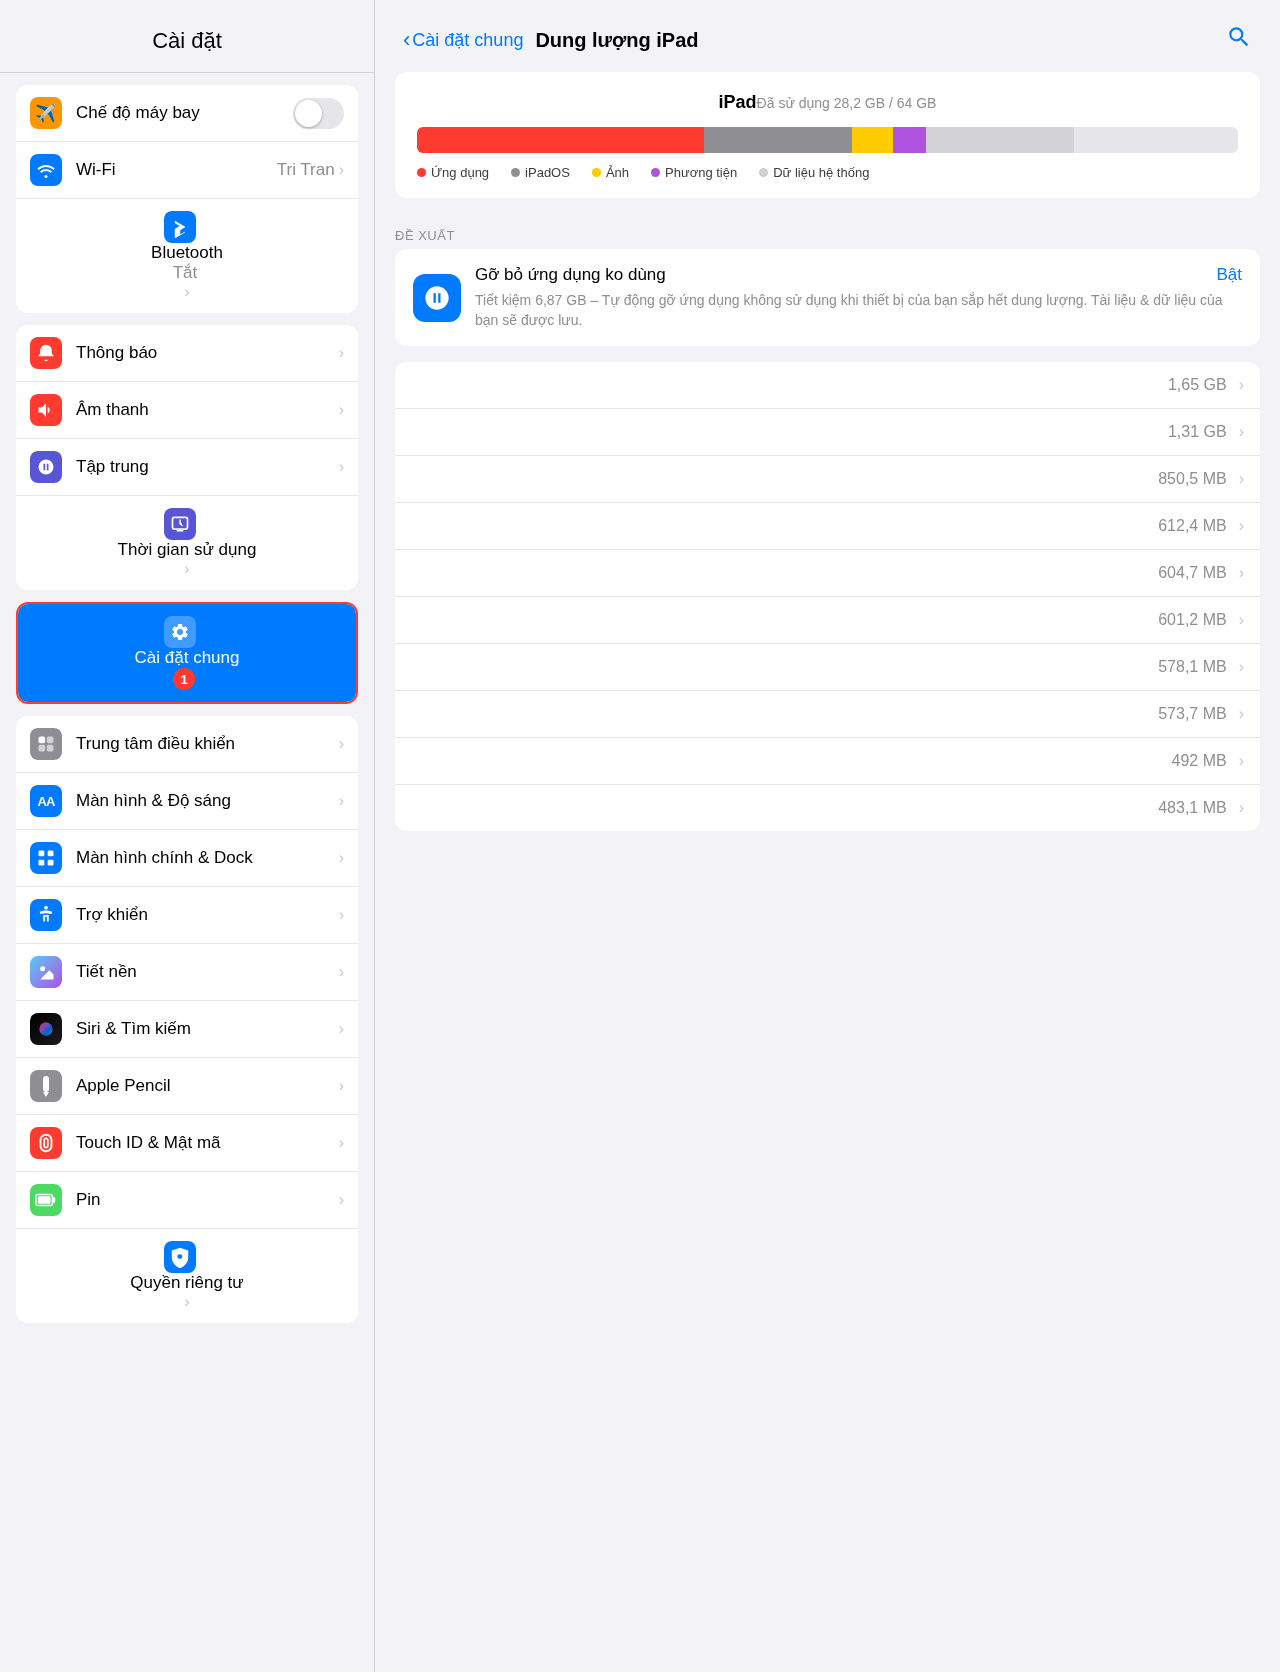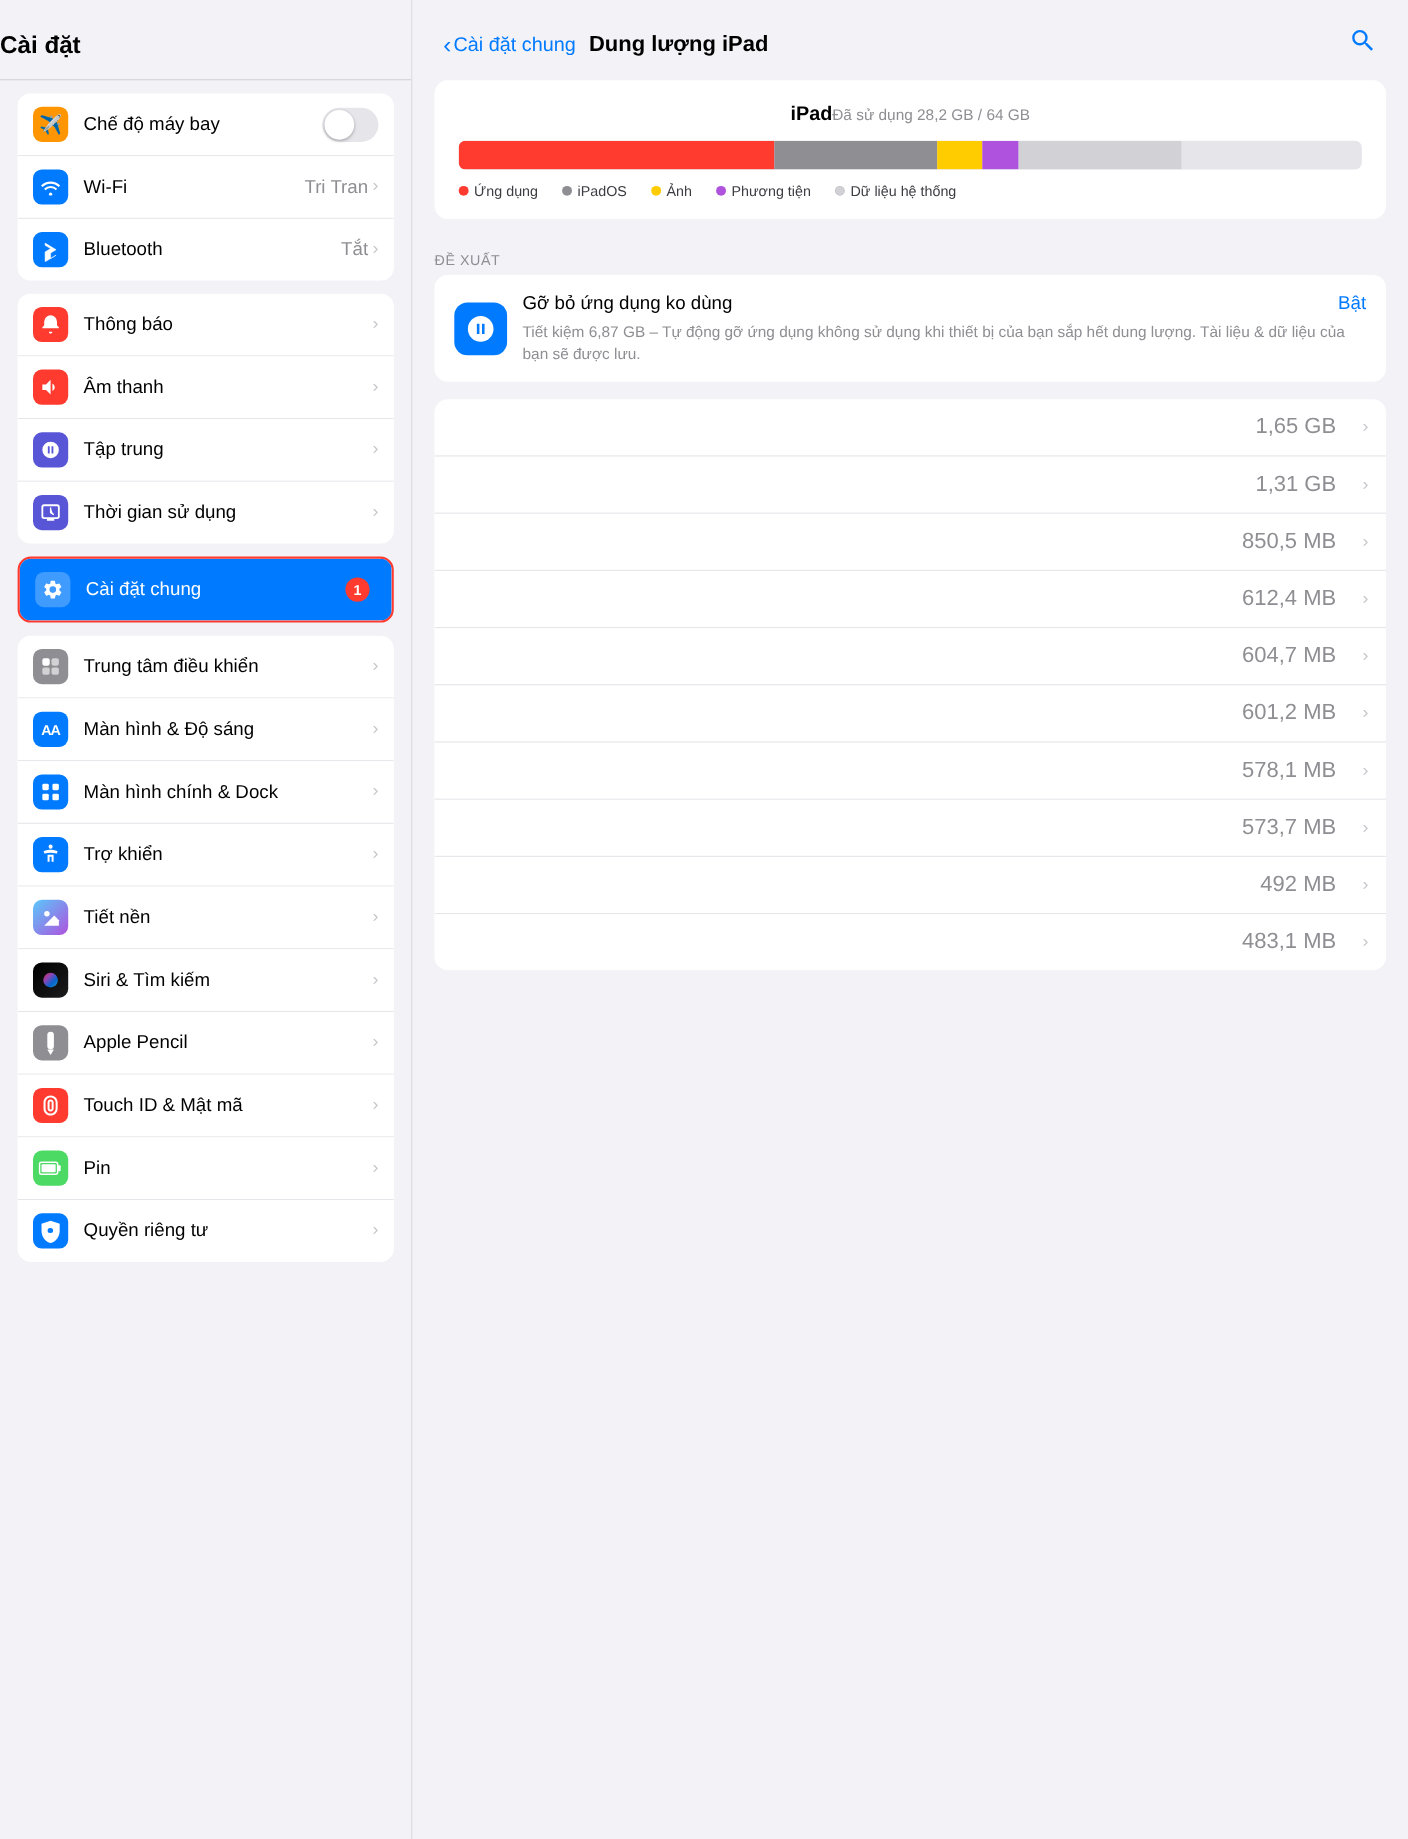--- a/index.html
+++ b/index.html
@@ -16,23 +16,24 @@
     .sidebar {
       width: 375px;
       background: #f2f2f7;
       border-right: 1px solid #d1d1d6;
       display: flex;
       flex-direction: column;
       height: 100%;
       overflow-y: auto;
     }
     .sidebar-header {
+      text-align: center;
       padding: 28px 0 18px;
       font-size: 22px;
-      font-weight: 700;
+      font-weight: 400;
       color: #000;
       background: #f2f2f7;
       border-bottom: 1px solid #d1d1d6;
     }
 
     .sidebar-section {
       background: #fff;
       border-radius: 12px;
       margin: 12px 16px 0;
       overflow: hidden;
@@ -40,21 +41,21 @@
 
     .sidebar-item {
       display: flex;
       align-items: center;
       padding: 12px 14px;
       border-bottom: 0.5px solid #e5e5ea;
       cursor: pointer;
       background: #fff;
       position: relative;
     }
-    .sidebar-item:last-child { border-bottom: none; }
+    .sidebar-item:last-child { border-bottom: none; flex-direction: column; }
 
     .sidebar-item.active {
       background: #007aff;
       border-radius: 0;
     }
     .sidebar-item.active .item-label {
       color: #fff;
     }
 
     .item-icon {
@@ -277,23 +278,23 @@
     }
     .app-list-item {
       display: flex;
       align-items: center;
       padding: 14px 16px;
       border-bottom: 0.5px solid #e5e5ea;
       cursor: pointer;
     }
     .app-list-item:last-child { border-bottom: none; }
     .app-size {
-      font-size: 20px;
+      font-size: 16px;
       color: #8e8e93;
-      margin-right: 24px;
+      margin-right: 12px;
       flex: 1;
       text-align: right;
     }
     .list-chevron {
       color: #c7c7cc;
       font-size: 16px;
     }
 
     
     .active-border {

